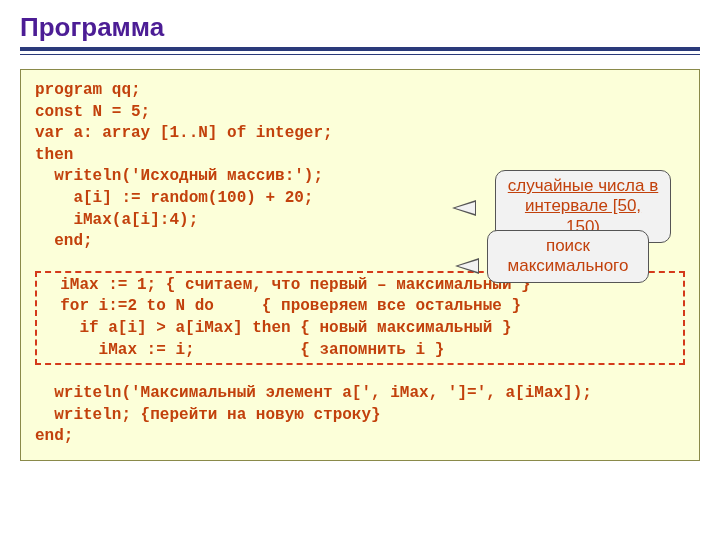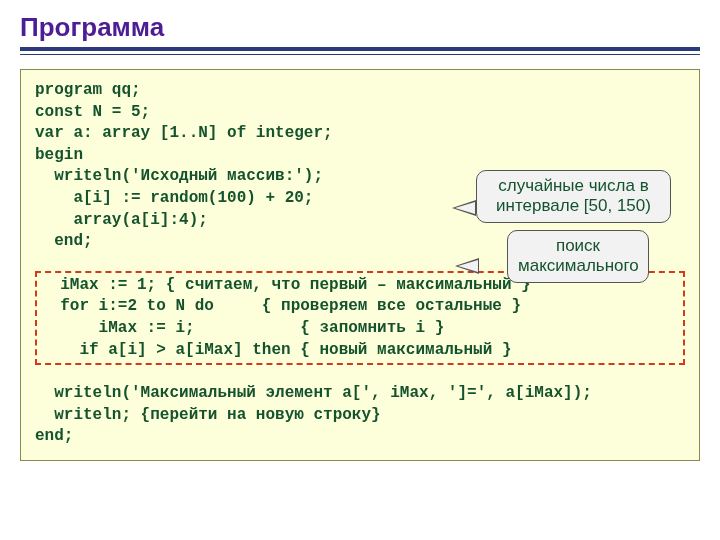--- a/index.html
+++ b/index.html
@@ -25,42 +25,42 @@
   }
   .code-box {
     position: relative;
     background: #fcffd9;
     border: 1px solid #8a8a4a;
     padding: 10px 14px 12px 14px;
     font-family: "Courier New", monospace;
     font-weight: bold;
     font-size: 16px;
     line-height: 1.35;
-    color: #14532d;
+    color: #c2410c;
   }
   .code-line { white-space: pre; }
   .dashed-box {
     border: 2px dashed #d43a1a;
     padding: 2px 4px;
     margin: 18px 0;
   }
   .callout {
     position: absolute;
     background: #f2f2f2;
     border: 1.5px solid #555;
     border-radius: 10px;
     font-family: Arial, sans-serif;
     font-weight: normal;
     font-size: 17px;
     text-align: center;
     padding: 5px 10px;
     line-height: 1.2;
   }
-  .callout1 { top: 100px; right: 28px; width: 195px; }
-  .callout2 { top: 160px; right: 50px; width: 142px; }
+  .callout1 { top: 100px; right: 28px; width: 176px; text-decoration: underline; }
+  .callout2 { top: 160px; right: 50px; width: 162px; }
   .pointer {
     position: absolute;
     width: 0; height: 0;
   }
   .pointer1 {
     top: 130px; right: 223px;
     border-top: 8px solid transparent;
     border-bottom: 8px solid transparent;
     border-right: 24px solid #555;
   }
@@ -90,31 +90,31 @@
 </head>
 <body>
 
 <div class="title">Программа</div>
 <div class="title-underline"></div>
 
 <div class="code-box">
   <div class="code-line">program qq;</div>
   <div class="code-line">const N = 5;</div>
   <div class="code-line">var a: array [1..N] of integer;</div>
-  <div class="code-line">begin</div>
+  <div class="code-line">then</div>
   <div class="code-line">  writeln('Исходный массив:');</div>
   <div class="code-line">    a[i] := random(100) + 20;</div>
-  <div class="code-line">    array(a[i]:4);</div>
+  <div class="code-line">    iMax(a[i]:4);</div>
   <div class="code-line">  end;</div>
 
   <div class="dashed-box">
     <div class="code-line">  iMax := 1; { считаем, что первый – максимальный }</div>
     <div class="code-line">  for i:=2 to N do     { проверяем все остальные }</div>
+    <div class="code-line">    if a[i] &gt; a[iMax] then { новый максимальный }</div>
     <div class="code-line">      iMax := i;           { запомнить i }</div>
-    <div class="code-line">    if a[i] &gt; a[iMax] then { новый максимальный }</div>
   </div>
 
   <div class="code-line">  writeln('Максимальный элемент a[', iMax, ']=', a[iMax]);</div>
   <div class="code-line">  writeln; {перейти на новую строку}</div>
   <div class="code-line">end;</div>
 
   <div class="pointer pointer1"></div>
   <div class="callout callout1">
     <div>случайные числа в</div>
     <div>интервале [50, 150)</div>

